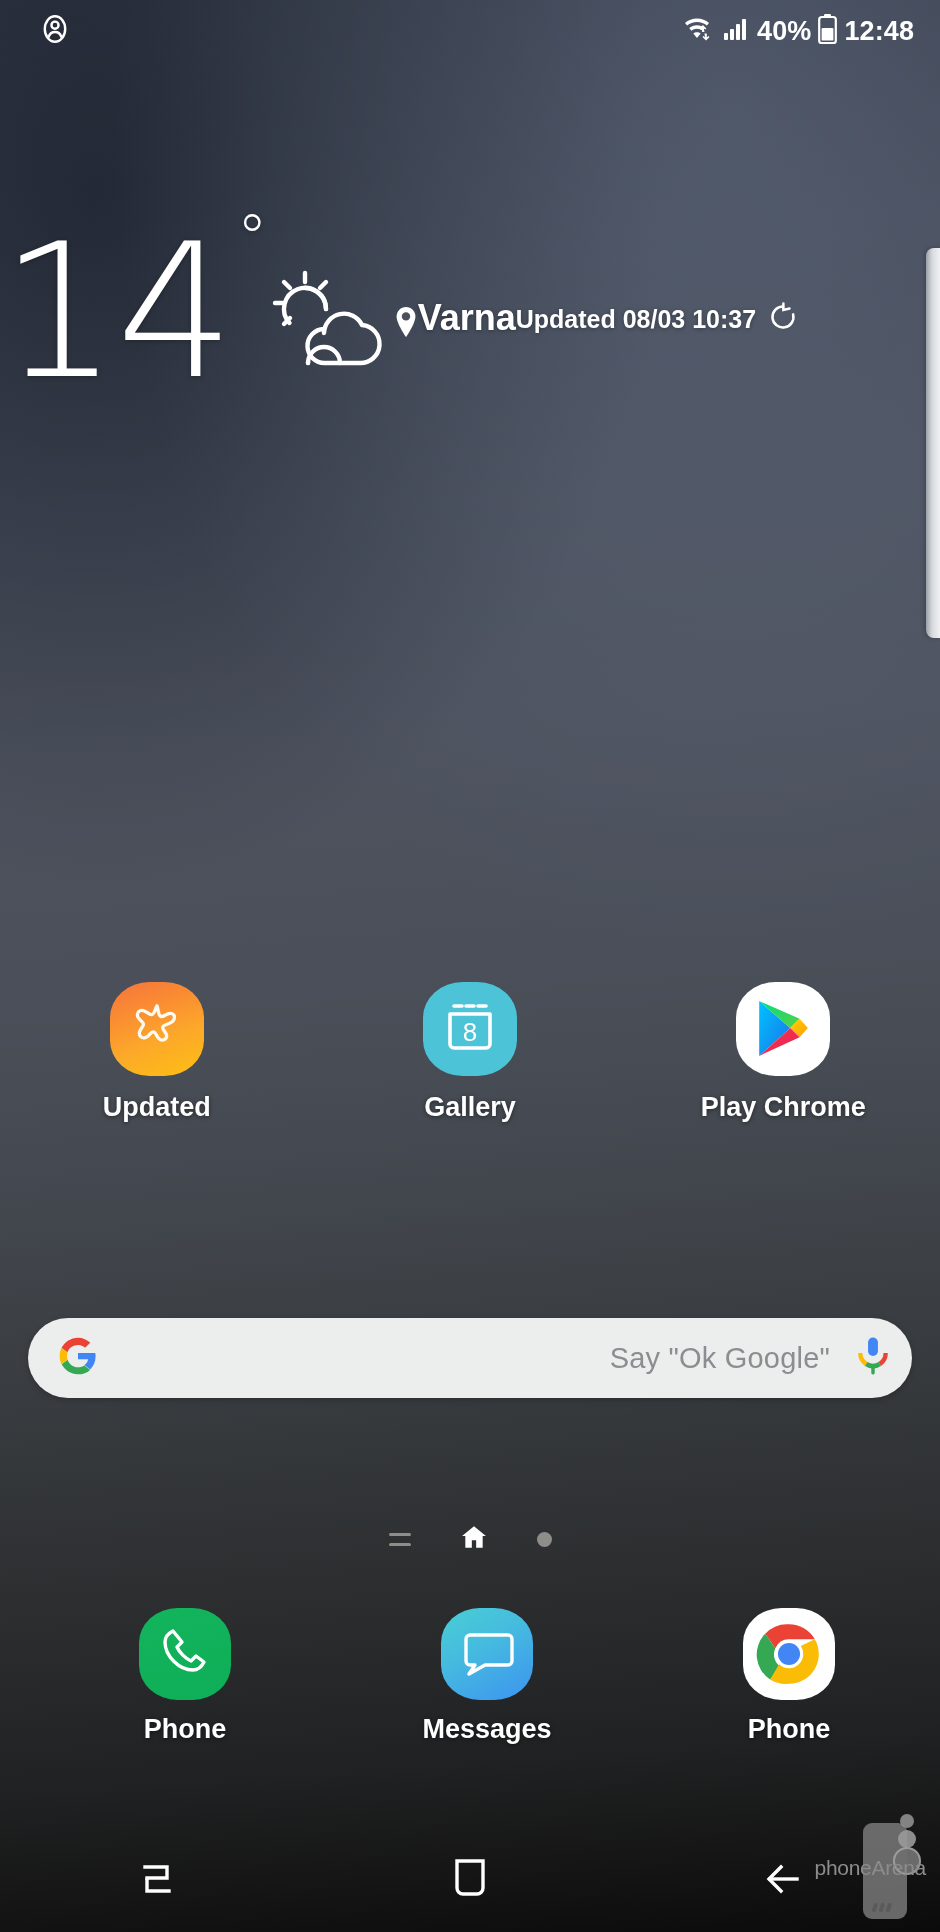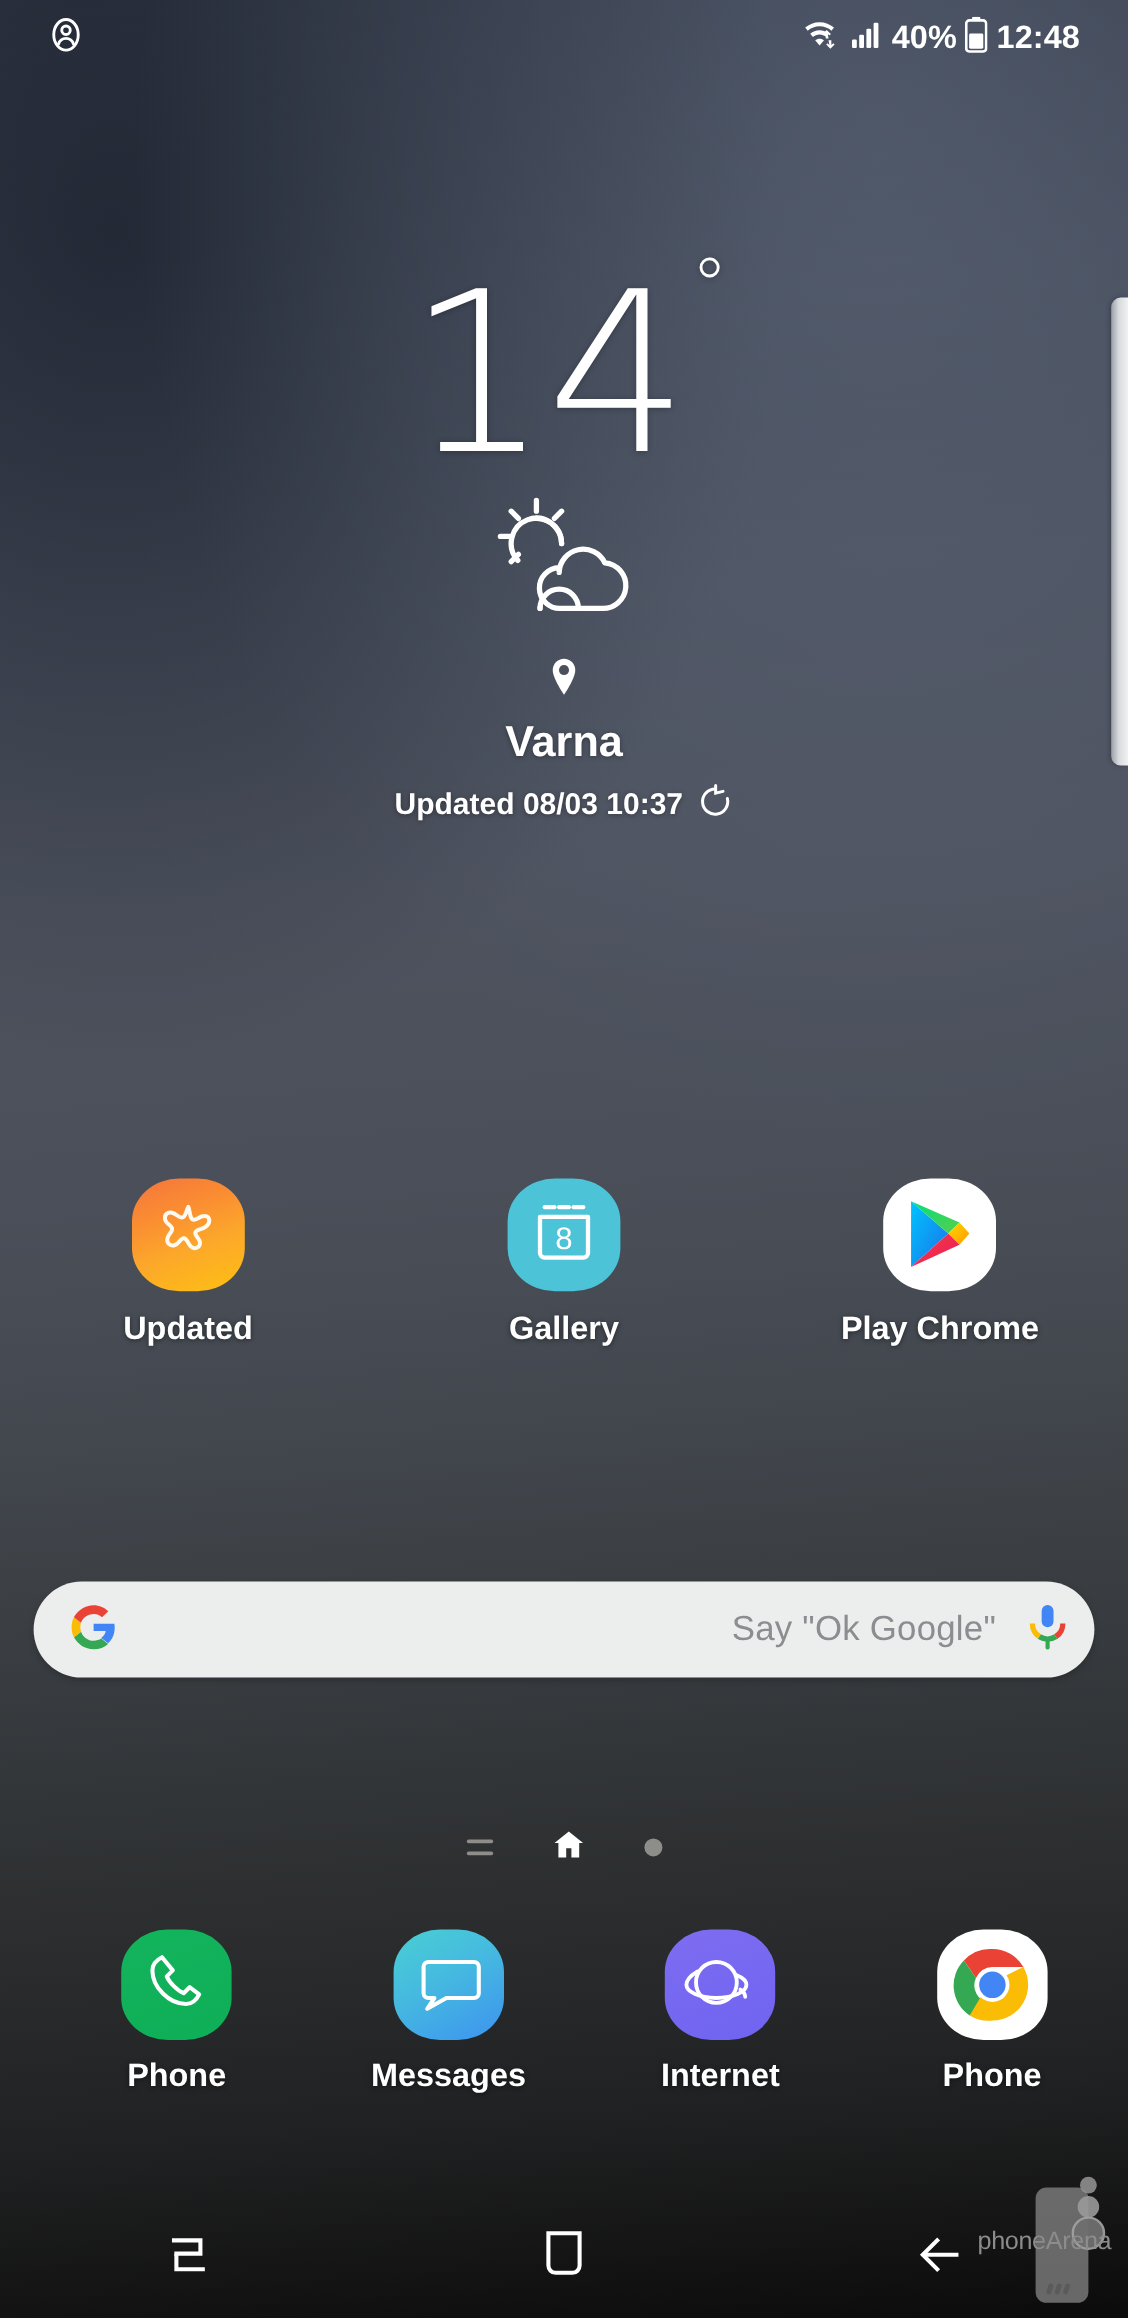--- a/index.html
+++ b/index.html
@@ -28,34 +28,34 @@
         #2a2c2d 82%,
         #202122 90%,
         #141414 96%,
         #0b0b0b 100%);
   }
 
   
   #statusbar {
     position:absolute; top:0; left:0; width:940px; height:62px;
     display:flex; align-items:center; justify-content:space-between;
-    padding:0 40px 0 38px;
+    padding:0 26px 0 38px;
     color:#ffffff;
   }
   .sb-left { display:flex; align-items:center; }
   .sb-right { display:flex; align-items:center; gap:7px; }
   .sb-text {
     font-size:27px; font-weight:700; letter-spacing:0.1px; color:#fff;
     line-height:1;
   }
 
   
   #weather {
     position:absolute; top:236px; left:0; width:940px;
-    display:flex; flex-direction:column; align-items:center;
+    display:flex; flex-direction:row; align-items:center;
     color:#fff;
   }
   #temp {
     font-size:186px;
     font-weight:100;
     line-height:0.82;
     letter-spacing:-2px;
     position:relative;
     font-family:"DejaVu Sans", sans-serif;
     text-shadow:0 1px 5px rgba(0,0,0,0.28);
@@ -372,30 +372,20 @@
 
     <div class="app">
       <div class="icon squircle ic-messages">
         <svg width="58" height="54" viewBox="0 0 58 54" fill="none" stroke="#ffffff" stroke-width="3.4" stroke-linecap="round" stroke-linejoin="round">
           <path d="M50 8H12a4 4 0 0 0 -4 4v22a4 4 0 0 0 4 4h5l-6 9 16-9h23a4 4 0 0 0 4 -4V12a4 4 0 0 0 -4 -4z"></path>
         </svg>
       </div>
       <div class="app-label">Messages</div>
     </div>
 
-    <div class="app">
-      <div class="icon squircle ic-internet">
-        <svg width="62" height="56" viewBox="0 0 62 56" fill="none" stroke="#ffffff" stroke-width="3.2" stroke-linecap="round">
-          <circle cx="28" cy="26" r="17"></circle>
-          <path d="M12 17c-5 3-9 7-9 11 0 6 11 11 25 11s25-5 25-11c0-3-3-6-8-8"></path>
-          <path d="M48 32c3 2 4 4 4 6"></path>
-        </svg>
-      </div>
-      <div class="app-label">Internet</div>
-    </div>
 
     <div class="app">
       <div class="icon squircle ic-chrome">
         <svg width="68" height="68" viewBox="0 0 64 64">
           <path d="M32 4a28 28 0 0 1 24.3 14H32a14 14 0 0 0 -12.9 8.6L9.6 13A28 28 0 0 1 32 4z" fill="#EA4335"></path>
           <path d="M9.6 13l9.5 13.6A14 14 0 0 0 25 44.6L14.2 56A28 28 0 0 1 9.6 13z" fill="#34A853"></path>
           <path d="M56.3 18A28 28 0 0 1 32 60a28 28 0 0 1 -17.8-4l11-18.6A14 14 0 0 0 44 32a14 14 0 0 0 -2-7z" fill="#FBBC05"></path>
           <circle cx="32" cy="32" r="13.4" fill="#ffffff"></circle>
           <circle cx="32" cy="32" r="10.4" fill="#4285F4"></circle>
         </svg>

